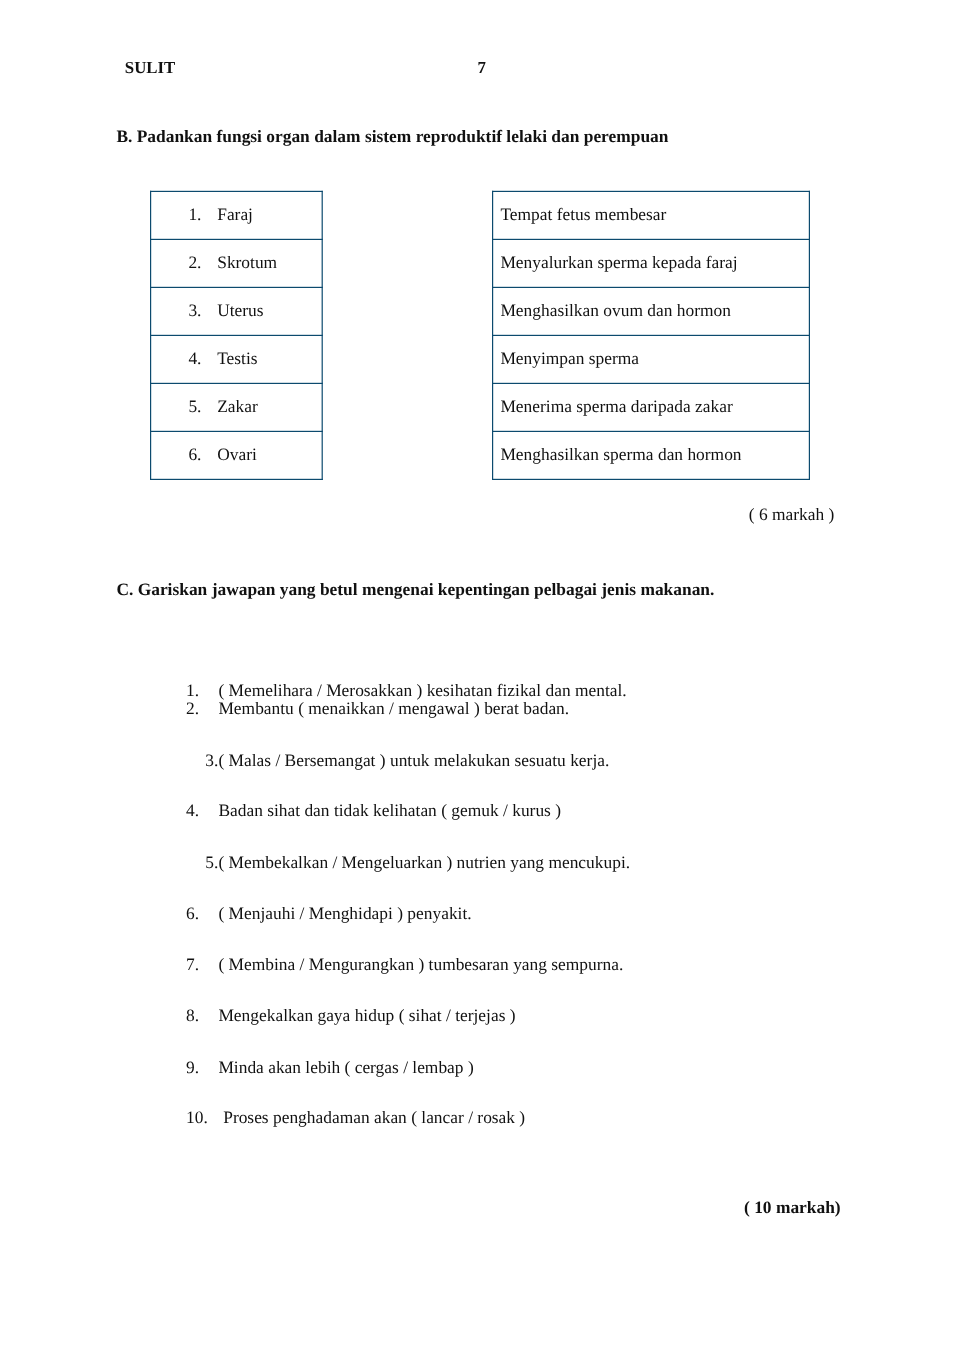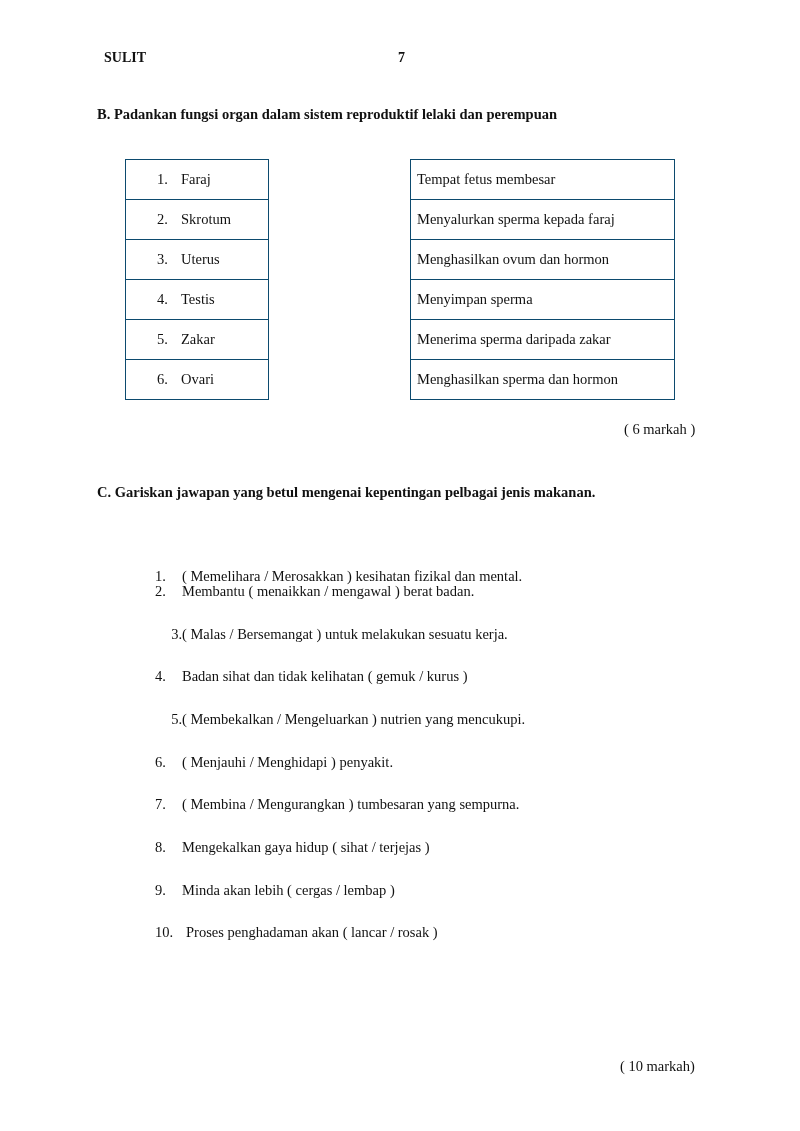--- a/index.html
+++ b/index.html
@@ -79,13 +79,13 @@
 <div class="item" style="top:583px;"><span class="n">2.</span><span>Membantu ( menaikkan / mengawal ) berat badan.</span></div>
 <div class="item" style="top:626px;text-align:right;"><span class="n">3.</span><span>( Malas / Bersemangat ) untuk melakukan sesuatu kerja.</span></div>
 <div class="item" style="top:668px;"><span class="n">4.</span><span>Badan sihat dan tidak kelihatan ( gemuk / kurus )</span></div>
 <div class="item" style="top:711px;text-align:right;"><span class="n">5.</span><span>( Membekalkan / Mengeluarkan ) nutrien yang mencukupi.</span></div>
 <div class="item" style="top:754px;"><span class="n">6.</span><span>( Menjauhi / Menghidapi ) penyakit.</span></div>
 <div class="item" style="top:796px;"><span class="n">7.</span><span>( Membina / Mengurangkan ) tumbesaran yang sempurna.</span></div>
 <div class="item" style="top:839px;"><span class="n">8.</span><span>Mengekalkan gaya hidup ( sihat / terjejas )</span></div>
 <div class="item" style="top:882px;"><span class="n">9.</span><span>Minda akan lebih ( cergas / lembap )</span></div>
 <div class="item ten" style="top:924px;"><span class="n">10.</span><span>Proses penghadaman akan ( lancar / rosak )</span></div>
 
-<div class="abs" style="left:620px; top:1058px; font-size:14.5px;">( 10 markah)</div>
+<div class="abs" style="left:620px; top:999px; font-size:14.5px;font-weight:bold;">( 10 markah)</div>
 
 </body></html>

